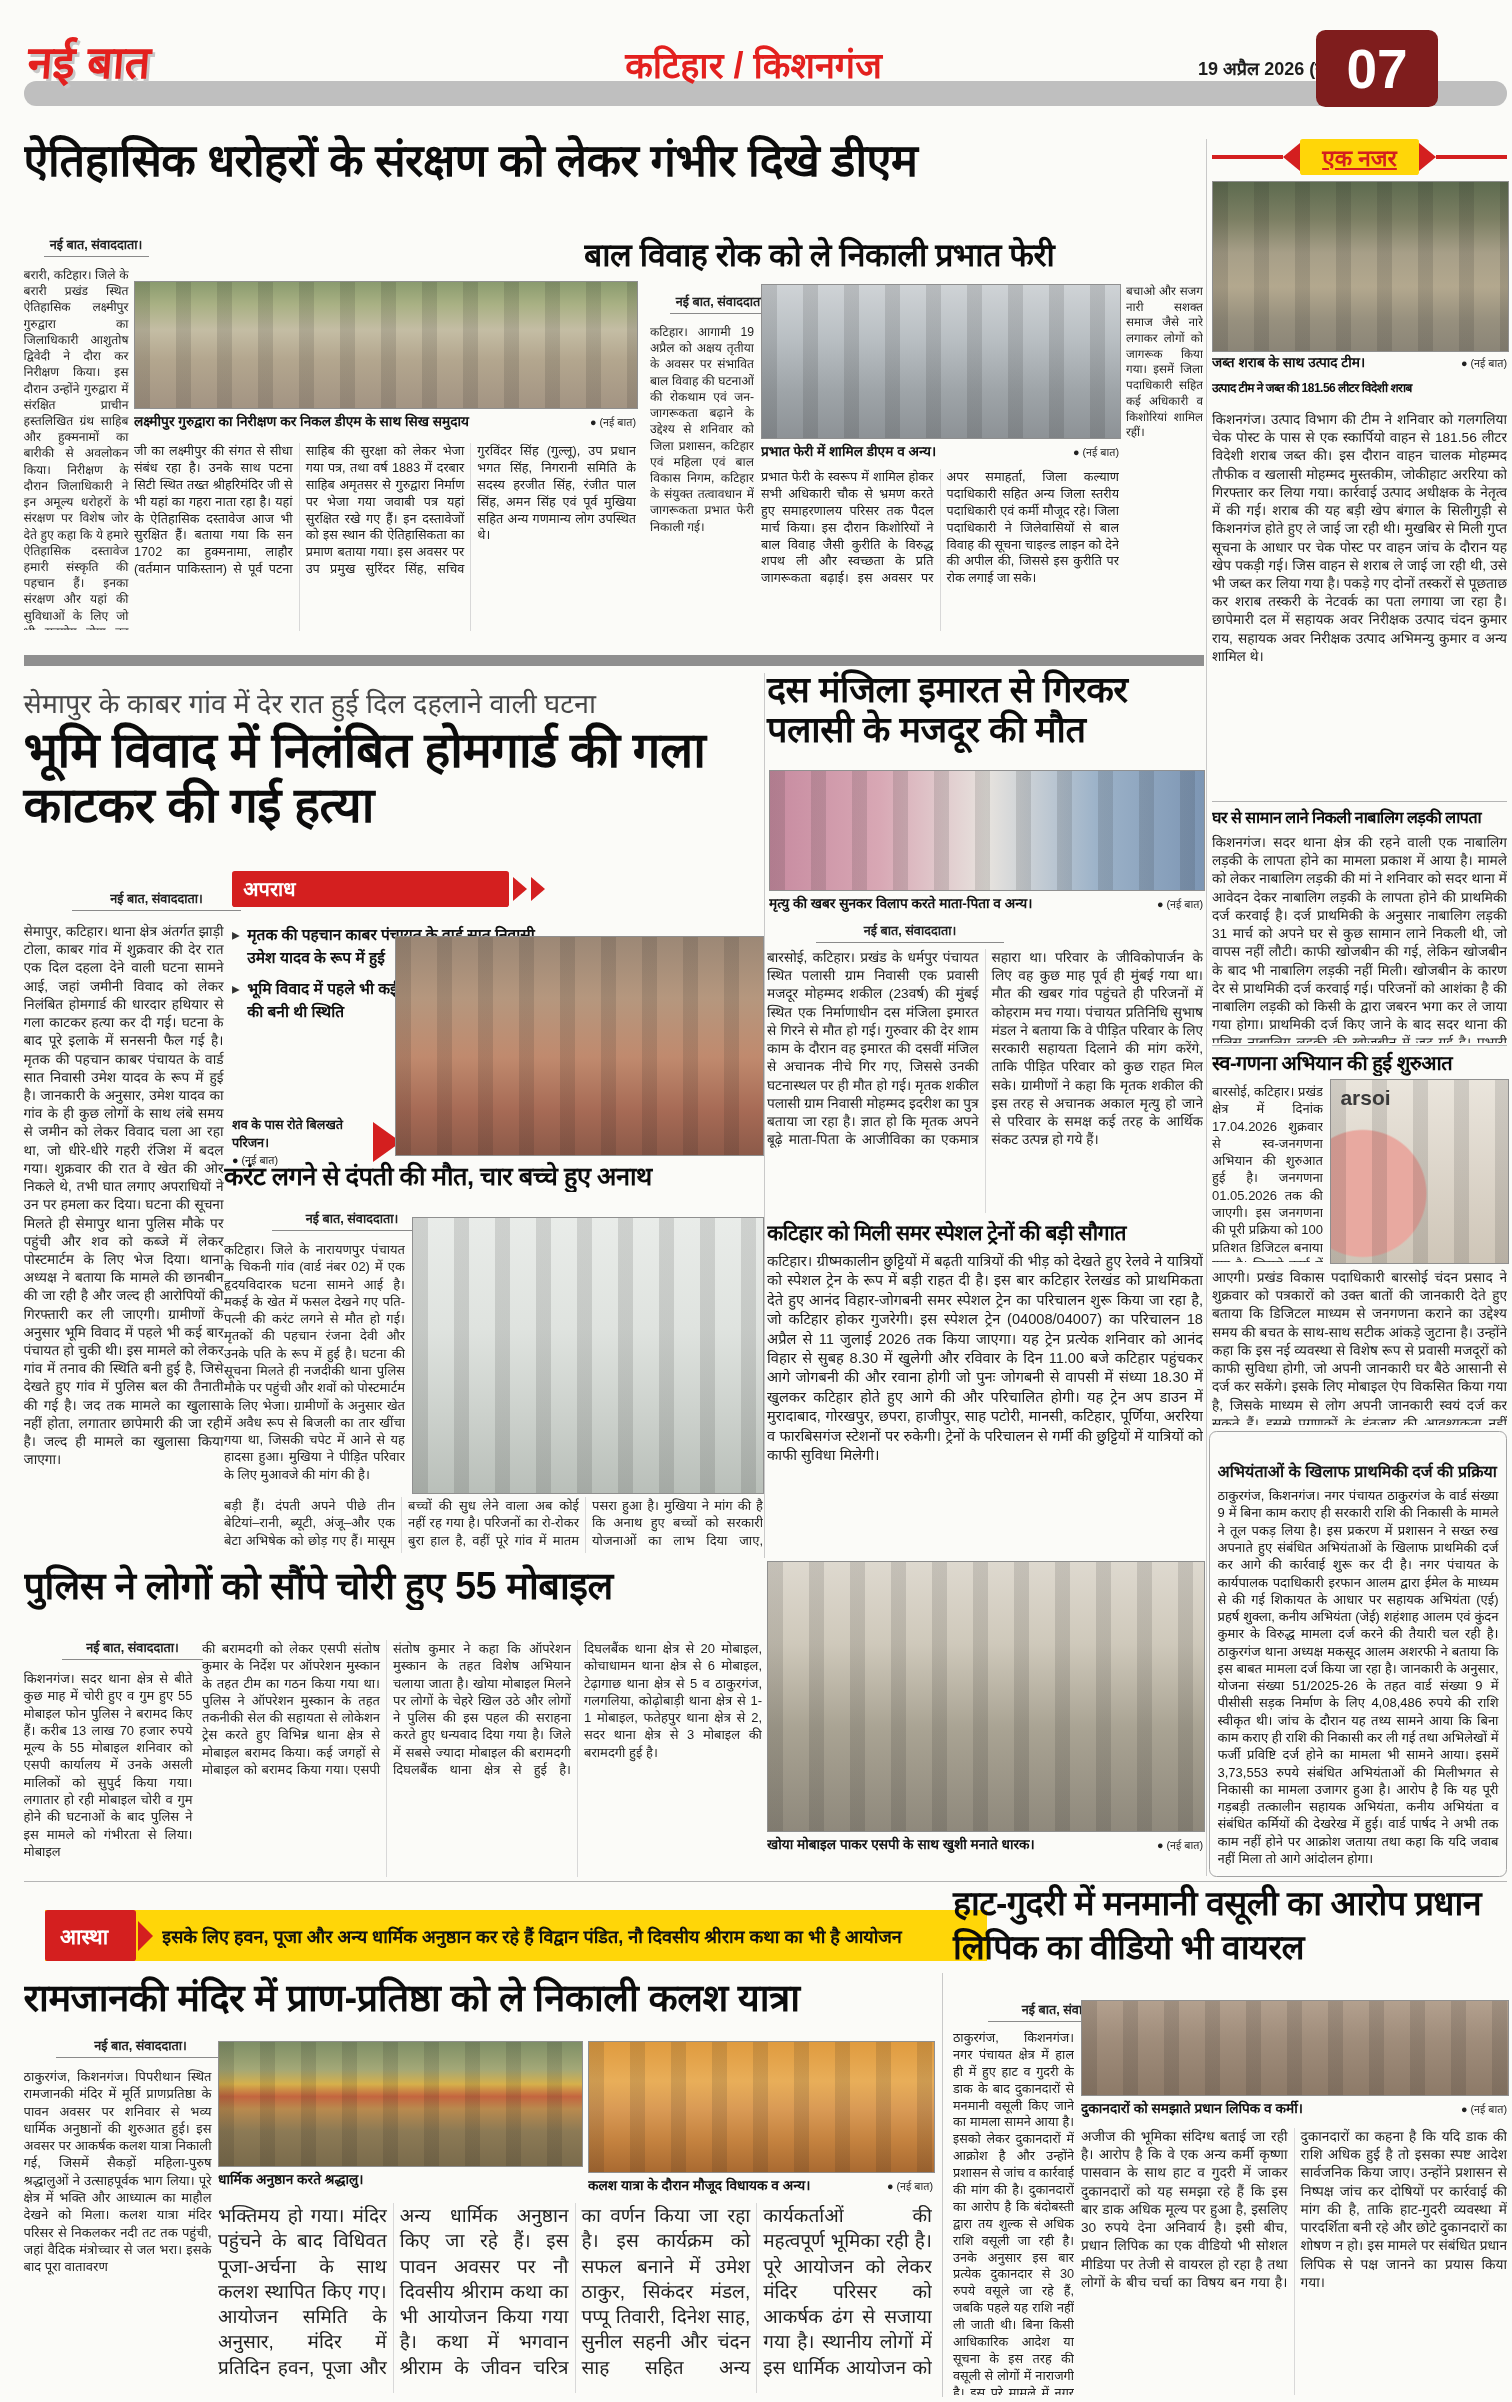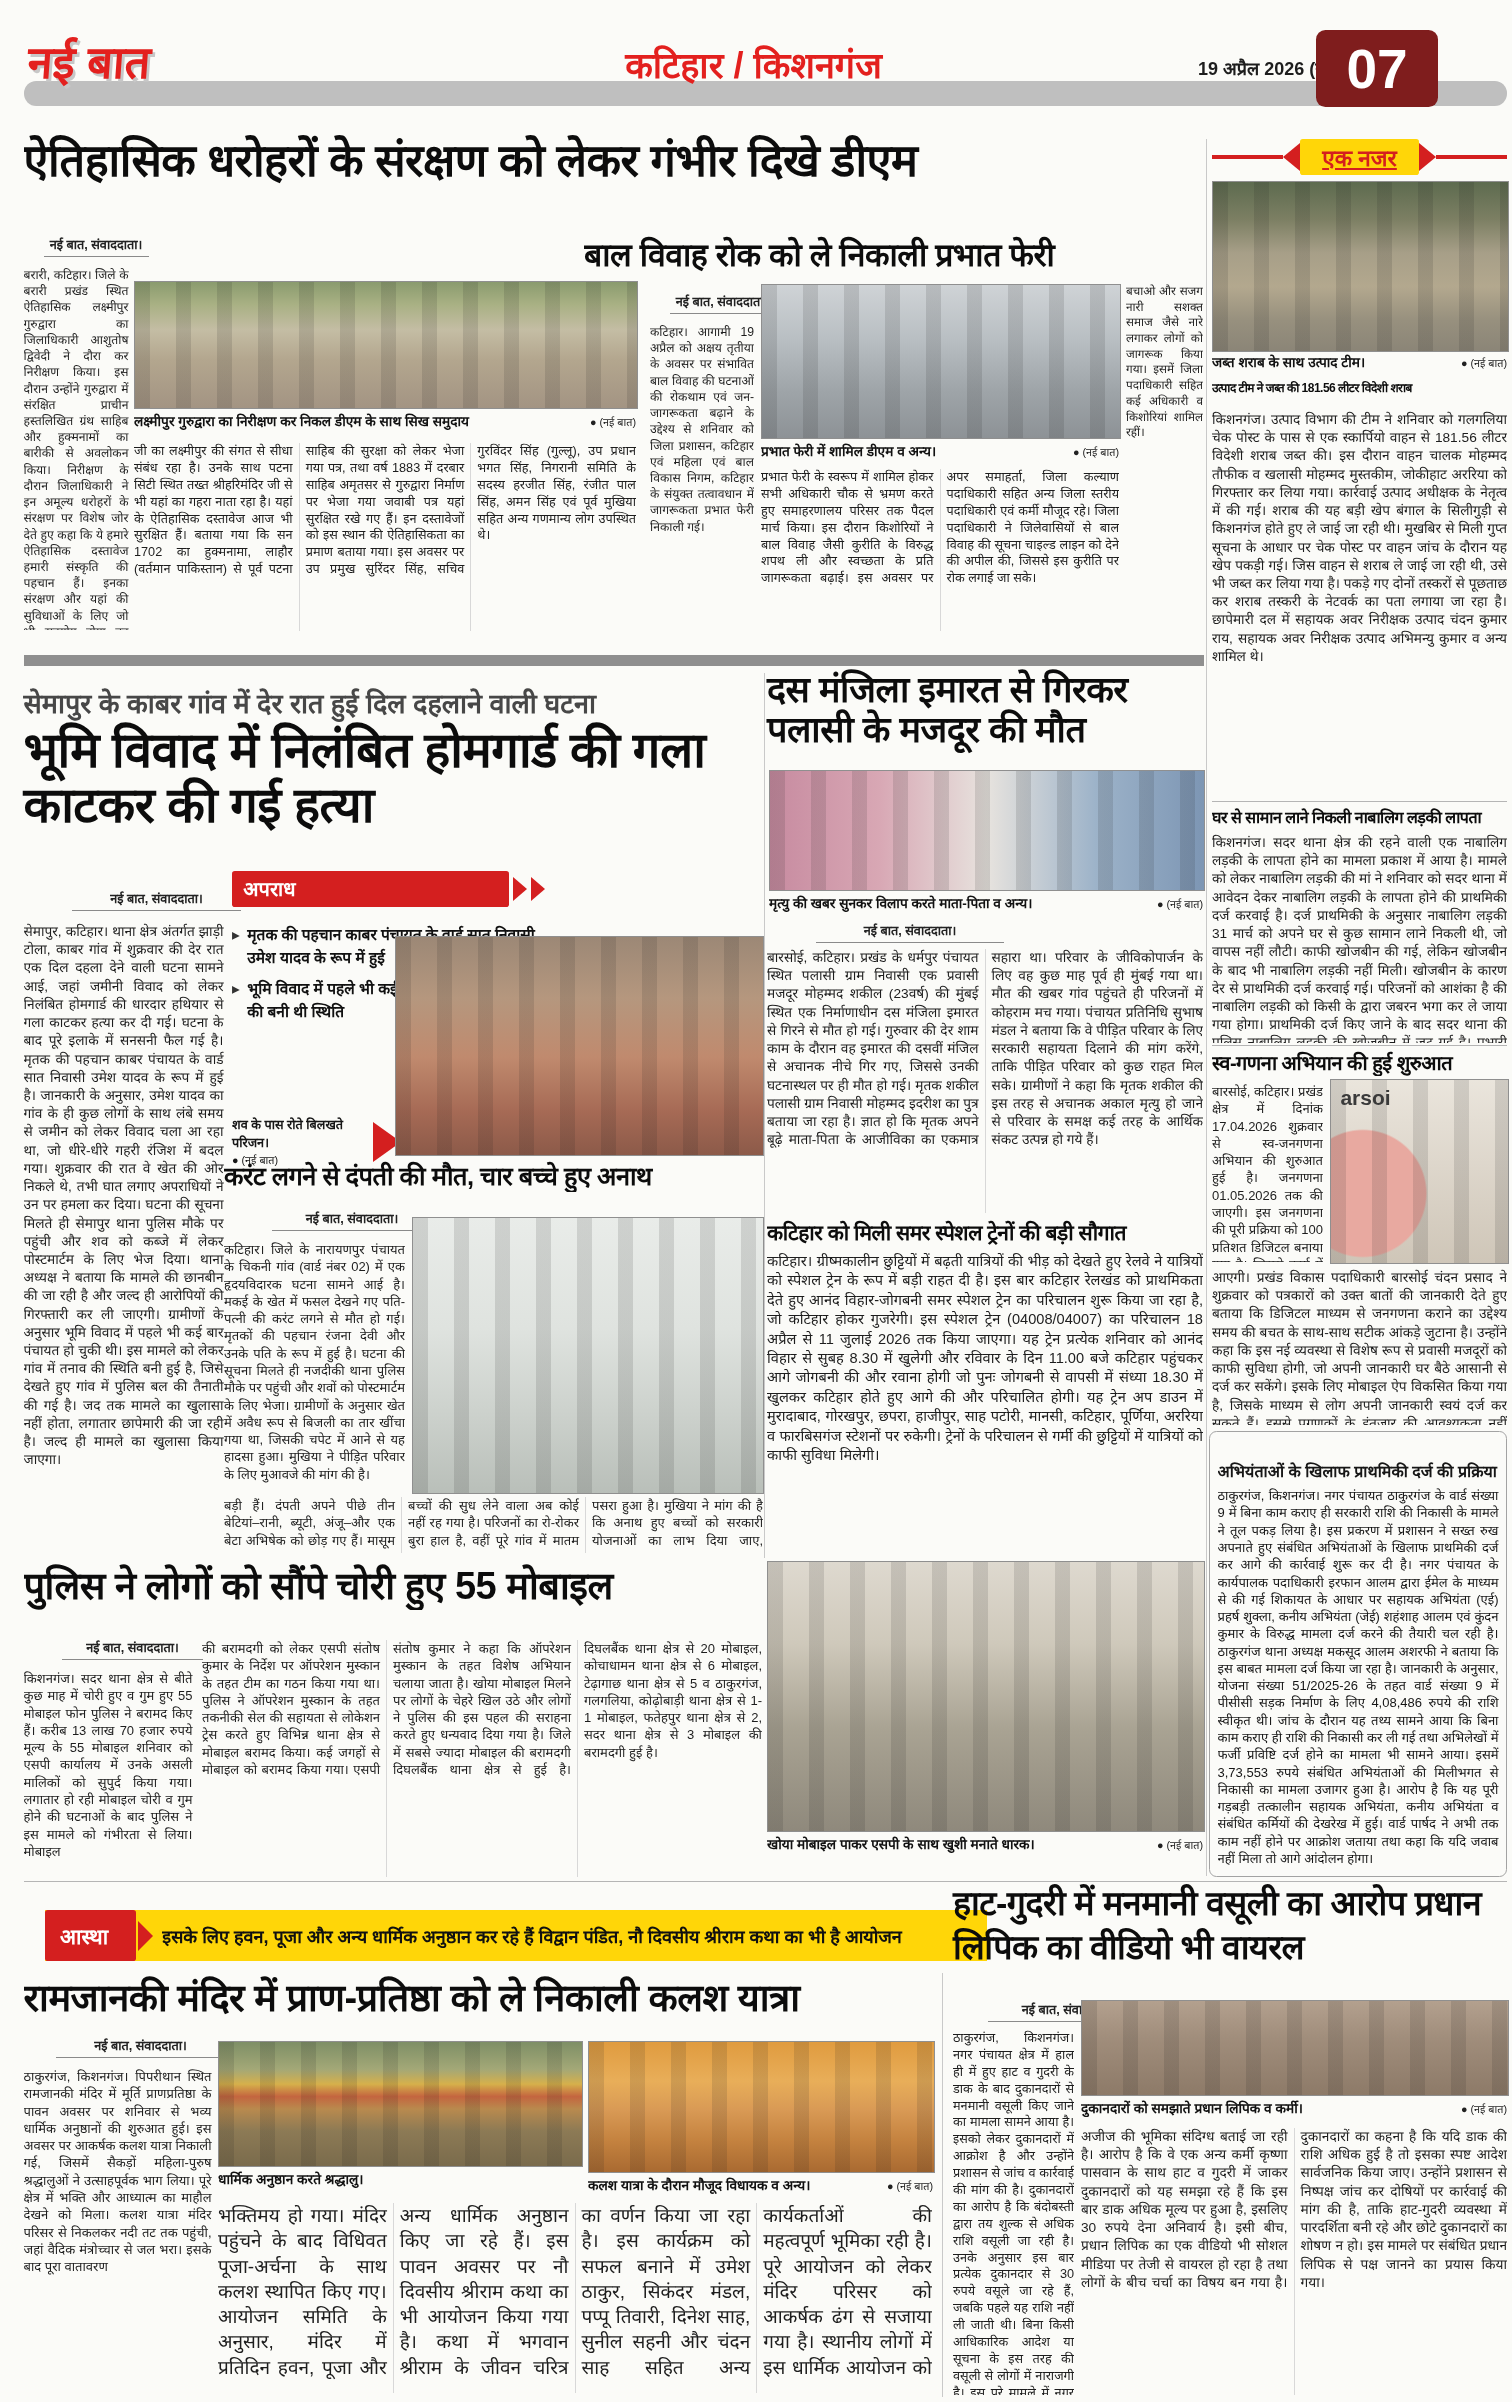--- a/index.html
+++ b/index.html
@@ -66,21 +66,21 @@
   #ph-census{left:1330px;top:1079px;width:177px;height:183px;background:radial-gradient(circle at 18% 62%,#e8a9a0 0 34%,transparent 35%),linear-gradient(180deg,#eae5dc,#ded7cc 45%,#cfc6b8);}
   .census-label{position:absolute;top:5.6px;left:9.4px;font-size:21px;font-weight:700;color:#3a3a3a;z-index:2;}
   #census-full{left:1212px;top:1269px;width:295px;height:156px;font-size:13.7px;}
   #engineers-box{left:1209px;top:1431px;width:298px;height:446px;border:0.9px solid #a3a3a3;border-radius:7.5px;box-sizing:border-box;padding:7.5px;}
   #h-engineers{font-size:16px;font-weight:800;margin-bottom:5.6px;white-space:nowrap;overflow:hidden;margin-top:20px;}
   #engineers-body{font-size:13px;line-height:1.33;text-align:justify;overflow:hidden;height:395px;}
 
   
   #bar-mid{left:23.5px;top:655px;width:1180px;height:11.3px;background:#8f8f8f;}
   #vr-mid{left:764px;top:673px;height:885px;}
-  #murder-kicker{left:23.5px;top:684px;width:744px;font-size:27px;font-weight:700;color:#474747;}
+  #murder-kicker{left:23.5px;top:684px;width:744px;font-size:27px;font-weight:400;color:#474747;}
   #h-murder{left:23.5px;top:723px;width:742px;font-size:49px;line-height:1.12;}
   #murder-byline{left:52px;top:889px;width:169px;}
   #murder-col1{left:23.5px;top:923px;width:200px;height:635px;font-size:13.7px;}
   #crime-tag{left:232px;top:872px;width:313px;height:34px;display:flex;align-items:center;}
   .tag-bar{background:#d41f1f;color:#fff;font-size:20px;font-weight:800;padding:3.8px 17px 4.7px 11.3px;border-radius:2.8px;flex:1;}
   .tag-chev{width:0;height:0;border-top:12.2px solid transparent;border-bottom:12.2px solid transparent;border-left:14px solid #d41f1f;margin-left:3.8px;}
   #crime-bullets{left:232px;top:923px;width:311px;height:188px;font-size:15.5px;font-weight:600;line-height:1.5;color:#111;}
   .bullet-item{display:flex;margin-bottom:7.5px;}
   .bullet-arrow{flex:none;margin-right:7.5px;color:#333;}
   #murder-caption{left:232px;top:1117px;width:134px;font-size:12.7px;font-weight:bold;line-height:1.4;}

